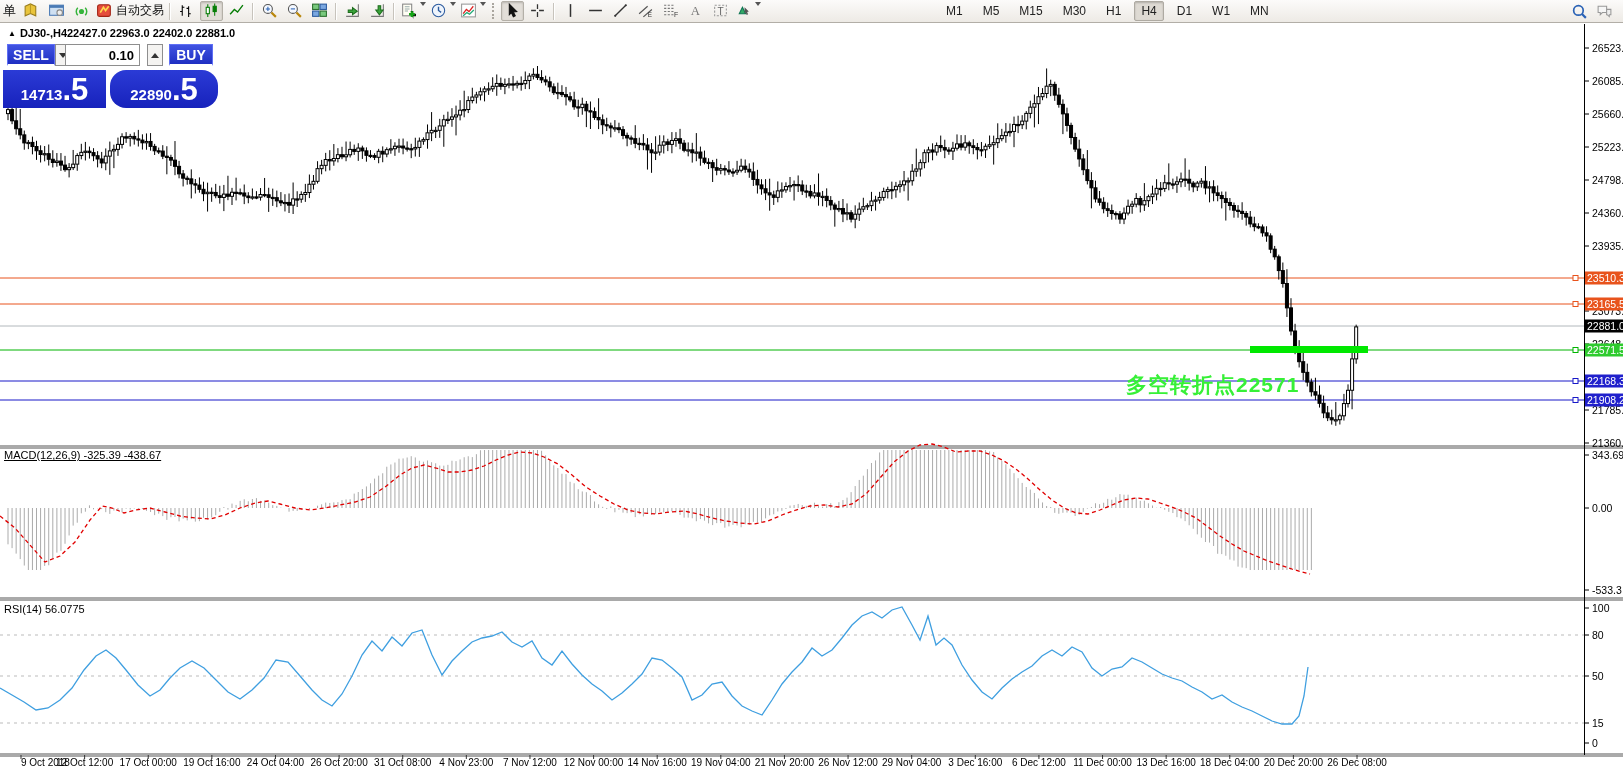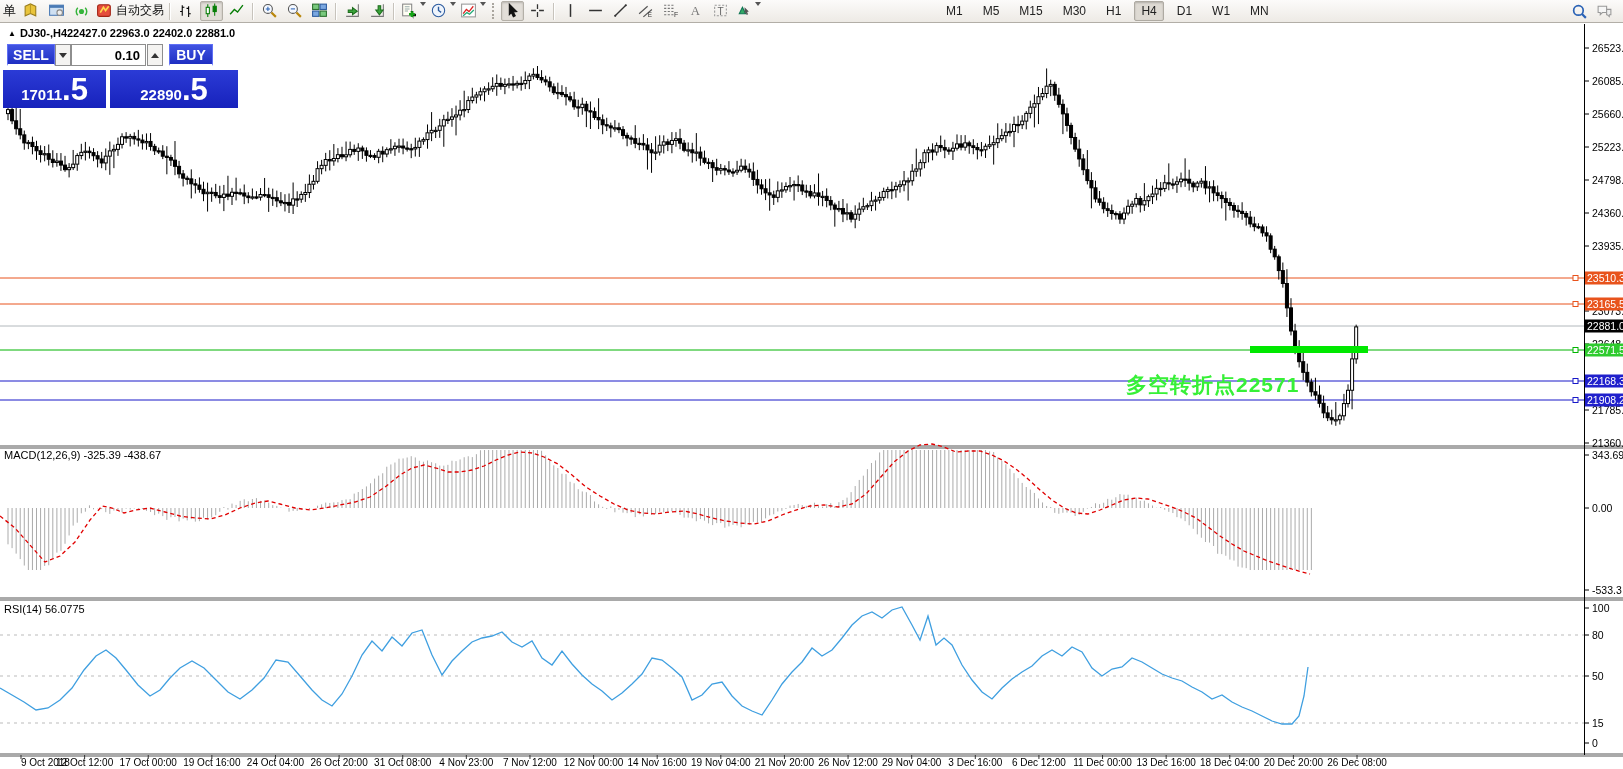--- a/index.html
+++ b/index.html
@@ -23,44 +23,44 @@
     border-radius:2px;}
   .tf-btn.active{background:#dedad3;border-color:#aeaaa2;box-shadow:inset 0 1px 2px rgba(0,0,0,.2);font-weight:normal;}
   .tb-right{position:absolute;right:6px;top:2px;display:flex;align-items:center;}
   
   .chart-area{position:absolute;left:0;top:23px;width:1623px;height:746px;background:#fff;}
   #chart-svg{position:absolute;left:0;top:0;z-index:1;}
   .chart-title{position:absolute;left:8px;top:4px;font-size:11px;font-weight:bold;color:#000;z-index:3;}
   .chart-title .marker{font-size:8px;margin-right:4px;vertical-align:1px;}
   .chart-title .vals{}
   .pane-label{position:absolute;left:4px;font-size:11px;color:#000;z-index:3;}
-  #macd-label{top:426px;}
+  #macd-label{top:426px;text-decoration:underline;}
   #rsi-label{top:580px;}
   .annotation{position:absolute;left:1126px;top:331px;font-size:21px;font-weight:bold;
     color:#37f037;z-index:2;letter-spacing:1px;white-space:nowrap;margin-top:17px;}
   
   .trade-panel{position:absolute;left:3px;top:21px;width:215px;height:64px;z-index:4;font-weight:bold;}
   .tp-btn{position:absolute;top:0;height:22px;box-sizing:border-box;color:#fff;font-size:14px;
     display:flex;align-items:center;justify-content:center;
     background:linear-gradient(#4053e2,#1f2fc2);border:1px solid #5f6ff5;border-bottom:2px solid #fff;text-align:right;}
   #sell-btn{left:4px;width:48px;}
   #buy-btn{left:166px;width:44px;}
   .vol-spin{position:absolute;top:0;width:16px;height:22px;box-sizing:border-box;background:#f4f3f1;
     border:1px solid #8e8e8e;display:flex;align-items:center;justify-content:center;}
   #vol-down{left:52px;}
   #vol-up{left:144px;}
   .tri-dn{width:0;height:0;border-left:4px solid transparent;border-right:4px solid transparent;border-top:5px solid #333;}
   .tri-up{width:0;height:0;border-left:4px solid transparent;border-right:4px solid transparent;border-bottom:5px solid #333;}
-  .vol-value{position:absolute;left:68px;top:0;width:75px;height:22px;box-sizing:border-box;background:#fff;
+  .vol-value{position:absolute;left:62px;top:0;width:75px;height:22px;box-sizing:border-box;background:#fff;
     border:1px solid #8e8e8e;font-size:13px;color:#000;display:flex;align-items:center;justify-content:flex-end;
     padding-right:5px;font-weight:bold;}
   .tp-price{position:absolute;top:26px;height:38px;box-sizing:border-box;color:#fff;
     background:linear-gradient(#2b3bd6,#1722bc);display:flex;align-items:baseline;justify-content:center;}
   #sell-price{left:0;width:103px;}
-  #buy-price{left:107px;width:128px;}
+  #buy-price{left:107px;width:108px;border-radius:16px;}
   .tp-price .int{font-size:15px;align-self:center;margin-top:10px;}
   .tp-price .frac{font-size:31px;line-height:34px;align-self:center;margin-top:2px;}
 </style>
 </head>
 <body>
 
 <div class="toolbar">
   <div class="tb-left" id="tb-left">
     <span class="tb-menu-char">单</span>
   <div class="tb-btn">
@@ -1384,21 +1384,21 @@
     <div class="tp-btn" id="sell-btn">SELL</div>
     <div class="vol-spin" id="vol-down">
         <span class="tri-dn"></span>
       </div>
     <div class="vol-value">0.10</div>
     <div class="vol-spin" id="vol-up">
         <span class="tri-up"></span>
       </div>
     <div class="tp-btn" id="buy-btn">BUY</div>
     <div class="tp-price" id="sell-price">
-      <span class="int">17011</span>
+      <span class="int">14713</span>
         <span class="frac">.5</span>
     </div>
     <div class="tp-price" id="buy-price">
       <span class="int">22890</span>
         <span class="frac">.5</span>
     </div>
   </div>
 
   <div class="pane-label" id="macd-label">MACD(12,26,9) -325.39 -438.67</div>
   <div class="pane-label" id="rsi-label">RSI(14) 56.0775</div>

